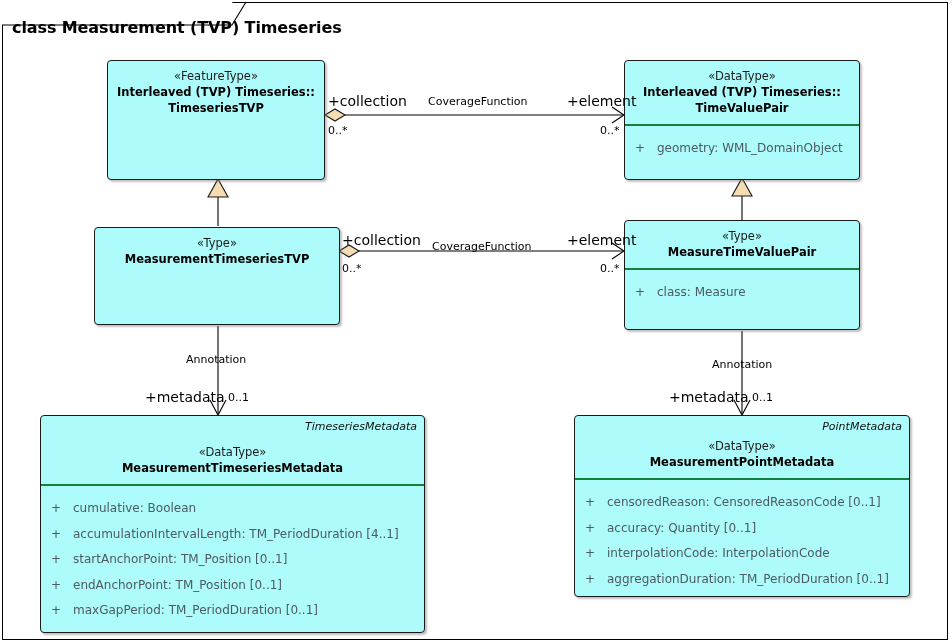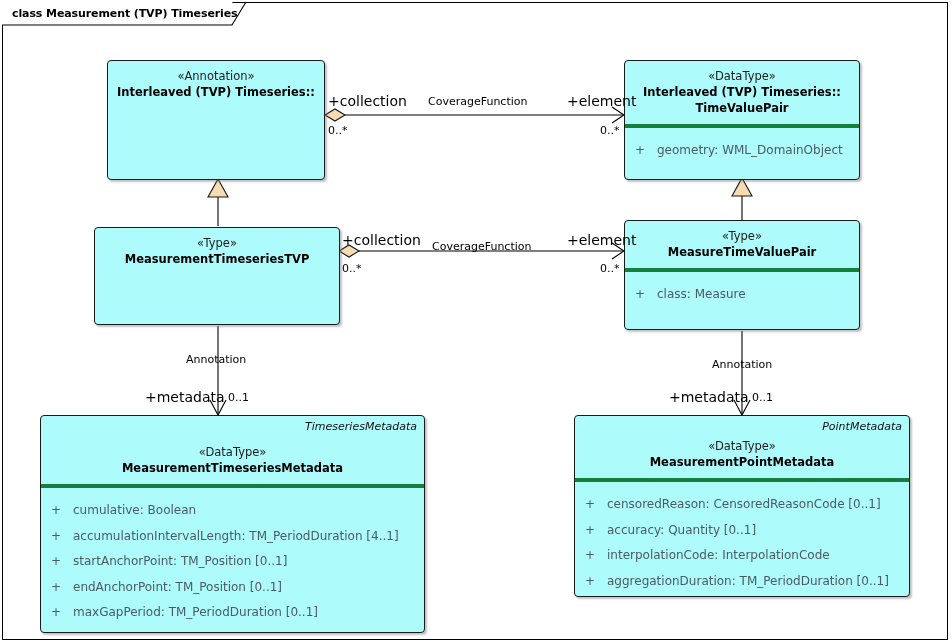--- a/index.html
+++ b/index.html
@@ -25,22 +25,22 @@
     top: 2px;
     width: 946px;
     height: 638px;
     border: 1px solid #000000;
     box-sizing: border-box;
     background: transparent;
   }
   .title-tab-label {
     position: absolute;
     left: 12px;
-    top: 7px;
-    font-size: 11px;
+    top: 18px;
+    font-size: 16px;
     font-weight: bold;
     color: #000000;
     white-space: nowrap;
     letter-spacing: -0.1px;
   }
 
   
   .uml-class {
     position: absolute;
     box-sizing: border-box;
@@ -50,21 +50,21 @@
     box-shadow: 2px 2px 2px rgba(120,120,120,0.45);
     overflow: hidden;
   }
   .uml-head {
     position: relative;
     box-sizing: border-box;
     padding: 7px 6px 8px 6px;
     text-align: center;
   }
   .uml-head.with-div {
-    border-bottom: 4px solid #15803d;
+    border-bottom: 2px solid #15803d;
   }
   .stereotype {
     font-size: 11.5px;
     color: #1b1b1b;
     line-height: 16px;
     white-space: nowrap;
   }
   .cls-name {
     font-size: 11.5px;
     font-weight: bold;
@@ -171,22 +171,23 @@
     <polyline points="210,400 218,415 226,400" class="arrow-open"></polyline>
 
     <line x1="742" y1="331" x2="742" y2="414" class="link-line"></line>
     <polyline points="734,400 742,415 750,400" class="arrow-open"></polyline>
   </svg>
 
   <div class="title-tab-label">class Measurement (TVP) Timeseries</div>
 
   <div class="uml-class" style="left:107px; top:60px; width:218px; height:120px;">
     <div class="uml-head">
-      <div class="stereotype">«Annotation»</div>
+      <div class="stereotype">«FeatureType»</div>
       <div class="cls-name">Interleaved (TVP) Timeseries::</div>
+      <div class="cls-name">TimeseriesTVP</div>
     </div>
   </div>
 
   <div class="uml-class" style="left:624px; top:60px; width:236px; height:120px;">
     <div class="uml-head with-div">
       <div class="stereotype">«DataType»</div>
       <div class="cls-name">Interleaved (TVP) Timeseries::</div>
       <div class="cls-name">TimeValuePair</div>
     </div>
     <div class="uml-attrs">

